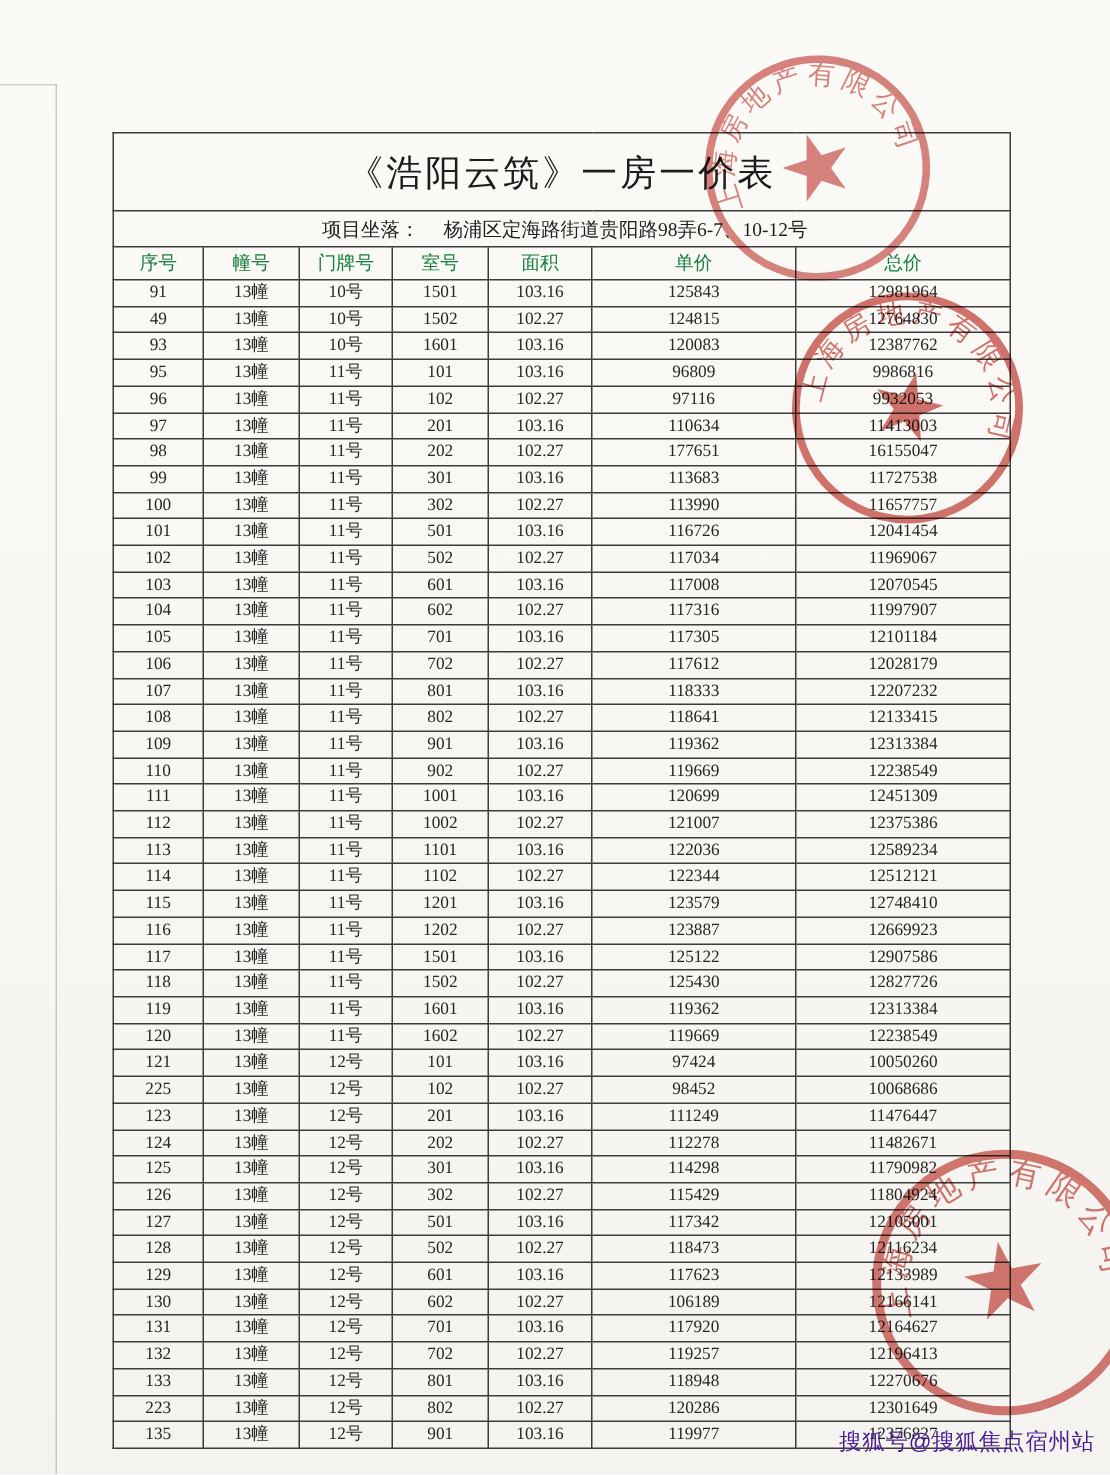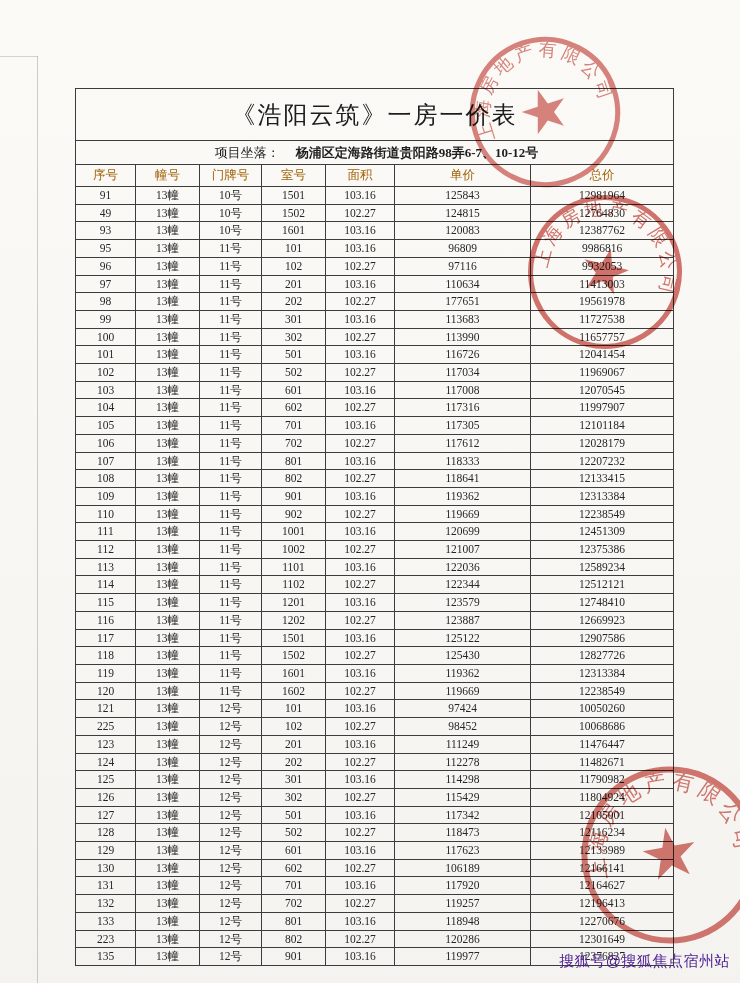--- a/index.html
+++ b/index.html
@@ -30,23 +30,23 @@
     white-space:nowrap;
     overflow:hidden;
     font-weight:normal;
   }
   .title-cell {
     height:52px; font-size:24px; font-weight:bold; letter-spacing:2px; color:#1c1c1c;
   }
   .loc-cell {
     height:24px; text-align:left; font-size:13px; padding-left:4px; color:#1e1e1e;
   }
-  .loc-cell .loc-value { margin-left:16px;font-weight:bold; }
+  .loc-cell .loc-value { margin-left:16px; }
   .doc-table thead th.col-h {
-    height:22px; font-size:12.5px; color:#a16207;
+    height:22px; font-size:12.5px; color:#15803d;
   }
   .doc-table tbody td {
     height:16.7px; line-height:16.7px; font-size:11.5px; color:#262626;
   }
   .stamp {
     position:absolute;
     mix-blend-mode:multiply;
     opacity:.62;
     pointer-events:none;
   }
@@ -149,21 +149,21 @@
         <td>110634</td>
         <td>11413003</td>
       </tr>
       <tr>
         <td>98</td>
         <td>13幢</td>
         <td>11号</td>
         <td>202</td>
         <td>102.27</td>
         <td>177651</td>
-        <td>19561978</td>
+        <td>16155047</td>
       </tr>
       <tr>
         <td>99</td>
         <td>13幢</td>
         <td>11号</td>
         <td>301</td>
         <td>103.16</td>
         <td>113683</td>
         <td>11727538</td>
       </tr>

